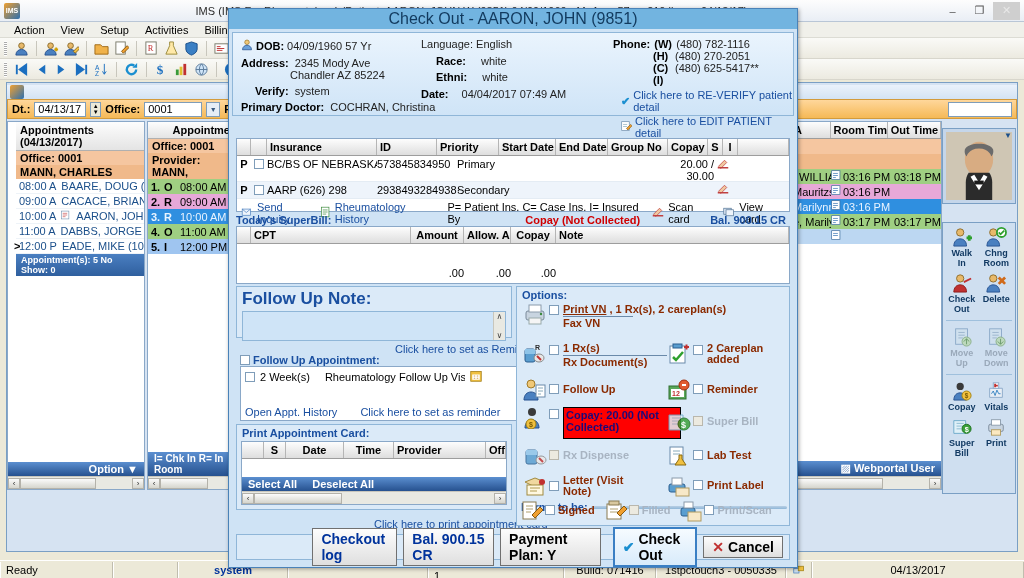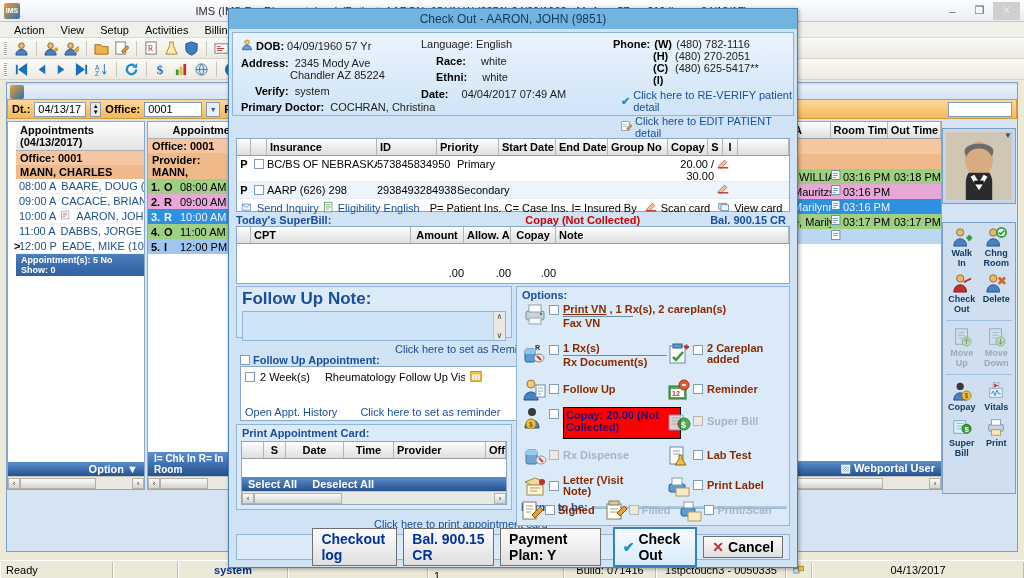--- a/index.html
+++ b/index.html
@@ -102,21 +102,21 @@
   
   #statusbar { position:absolute; left:0; bottom:0; width:1024px; height:18px;
                background:#ece9d8; border-top:1px solid #fff; display:flex; font-size:11px;
                align-items:center;}
   #statusbar .cell { border-right:1px solid #c0bdae; border-left:1px solid #fff;
                      height:16px; display:flex; align-items:center; padding:0 5px; }
 
   
   #dialog { position:absolute; left:228px; top:8px; width:570px; height:560px;
             background:#cfe3f5; border:1px solid #4a82b8; box-shadow:1px 1px 4px rgba(0,0,0,.35);}
-  #dlg-title { height:20px; background:#72b4e0; color:#123a5e; font-size:12px;
+  #dlg-title { height:20px; background:#72b4e0; color:#123a5e; font-size:16px;
                display:flex; align-items:center; justify-content:center; font-weight:normal;}
 
   
   #pinfo { position:absolute; left:232px; top:32px; width:562px; height:84px;
            background:linear-gradient(#eaf4fd,#cfe4f7); border:1px solid #8fb6d8;}
   .lbl { font-weight:bold; color:#000; }
   .val { color:#222; }
   .link { color:#1a4fa0; }
 
   
@@ -786,21 +786,21 @@
           <path d="M1 3l6 5 6-5" stroke="#4a80c0" fill="none"></path>
         </svg>
     </span>
     <span class="link">Send Inquiry</span>
     <span>
       <svg width="11" height="12" viewBox="0 0 16 16">
           <rect x="2" y="1" width="11" height="14" fill="#fff" stroke="#3a8a3a"></rect>
           <path d="M4 5h7M4 8h7M4 11h5" stroke="#3a8a3a"></path>
         </svg>
     </span>
-    <span class="link">Eligibility English</span>
+    <span class="link">Rheumatology History</span>
     <span style="margin-left:6px">P= Patient Ins. C= Case Ins. I= Insured By</span>
     <span style="margin-left:4px">
       <svg width="12" height="12" viewBox="0 0 16 16">
           <path d="M2 11l8-8 3 3-8 8z" fill="#f0c8a0" stroke="#c04040"></path>
           <path d="M1 13h14" stroke="#c04040" stroke-width="2"></path>
         </svg>
     </span>
     <span>Scan card</span>
     <span style="margin-left:4px">
       <svg width="12" height="12" viewBox="0 0 16 16">

